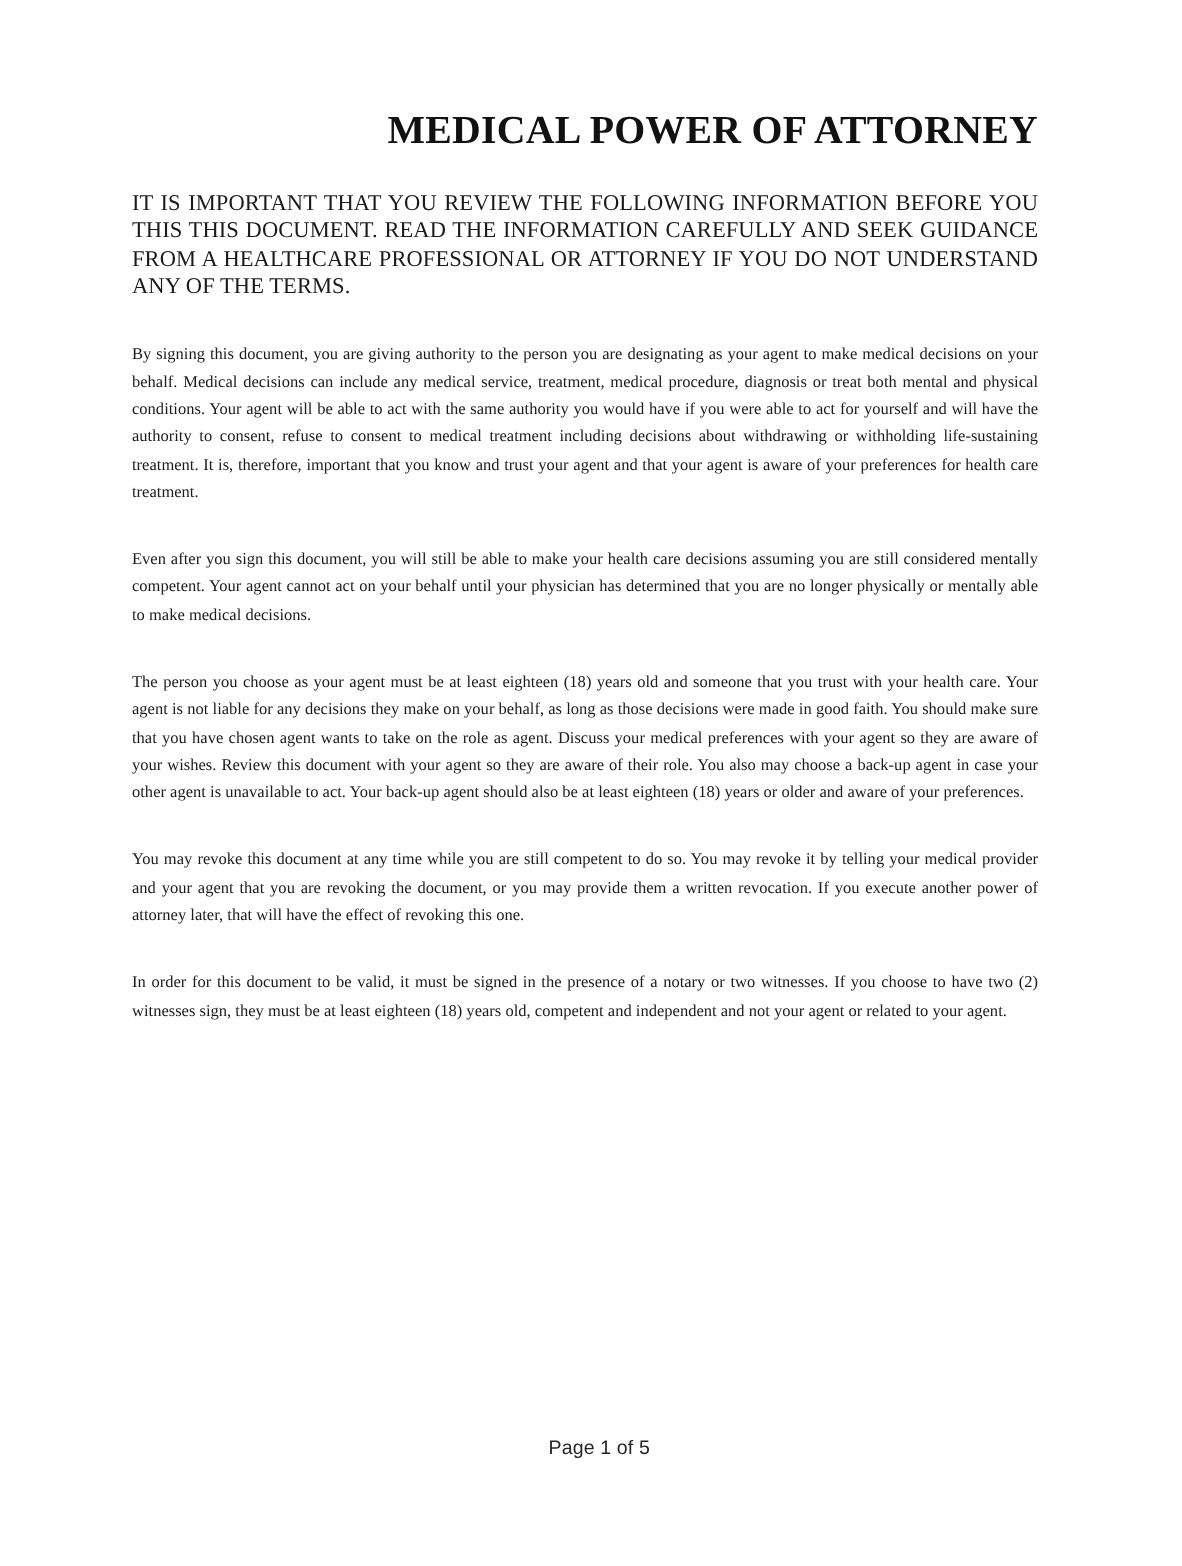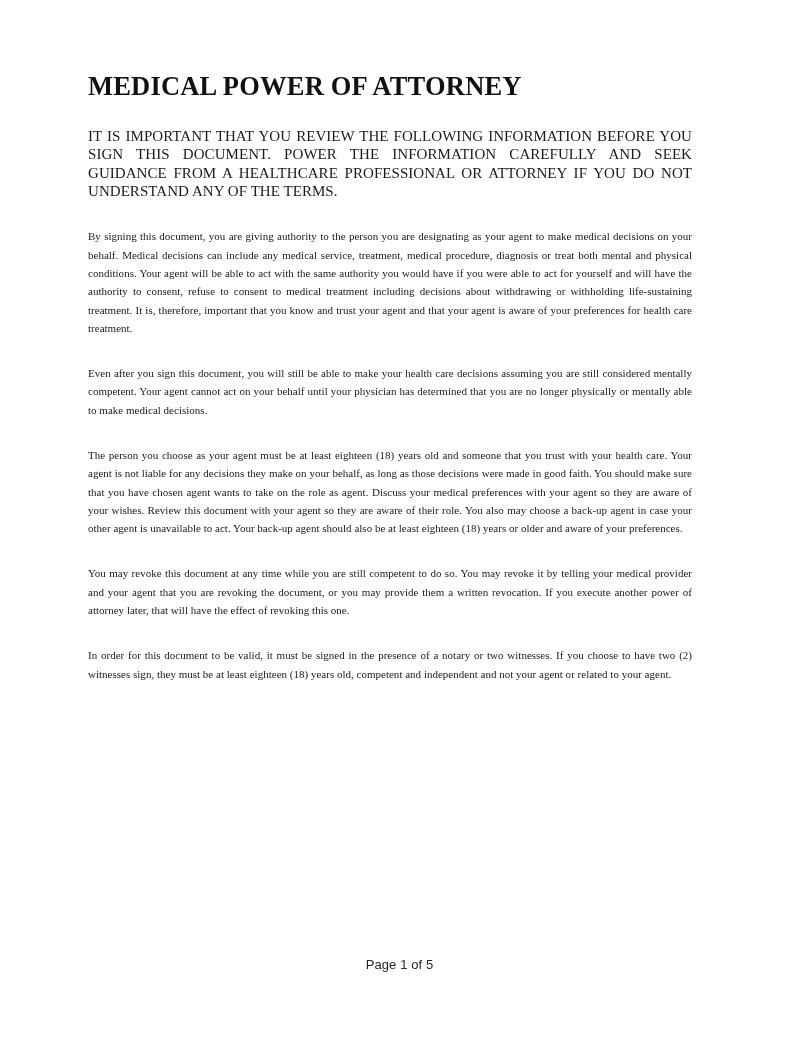--- a/index.html
+++ b/index.html
@@ -31,21 +31,21 @@
   .content {
     position: absolute;
     left: 88px;
     top: 0;
     width: 604px;
   }
 
   .doc-title {
     margin: 0;
     padding-top: 72px;
-    text-align: left;
+    text-align: right;
     font-family: "Liberation Serif", "DejaVu Serif", serif;
     font-weight: bold;
     font-size: 26.5px;
     letter-spacing: 0.2px;
     line-height: 1.1;
     color: #111111;
   }
 
   .doc-subtitle {
     margin: 0;
@@ -99,21 +99,21 @@
 </style>
 </head>
 <body>
 
 <div class="page">
   <div class="content">
 
     <h1 class="doc-title">MEDICAL POWER OF ATTORNEY</h1>
 
 
-    <p class="notice">IT IS IMPORTANT THAT YOU REVIEW THE FOLLOWING INFORMATION BEFORE YOU SIGN THIS DOCUMENT. POWER THE INFORMATION CAREFULLY AND SEEK GUIDANCE FROM A HEALTHCARE PROFESSIONAL OR ATTORNEY IF YOU DO NOT UNDERSTAND ANY OF THE TERMS.</p>
+    <p class="notice">IT IS IMPORTANT THAT YOU REVIEW THE FOLLOWING INFORMATION BEFORE YOU THIS THIS DOCUMENT. READ THE INFORMATION CAREFULLY AND SEEK GUIDANCE FROM A HEALTHCARE PROFESSIONAL OR ATTORNEY IF YOU DO NOT UNDERSTAND ANY OF THE TERMS.</p>
 
     <p class="body-para">By signing this document, you are giving authority to the person you are designating as your agent to make medical decisions on your behalf. Medical decisions can include any medical service, treatment, medical procedure, diagnosis or treat both mental and physical conditions. Your agent will be able to act with the same authority you would have if you were able to act for yourself and will have the authority to consent, refuse to consent to medical treatment including decisions about withdrawing or withholding life-sustaining treatment. It is, therefore, important that you know and trust your agent and that your agent is aware of your preferences for health care treatment.</p>
 
     <p class="body-para">Even after you sign this document, you will still be able to make your health care decisions assuming you are still considered mentally competent. Your agent cannot act on your behalf until your physician has determined that you are no longer physically or mentally able to make medical decisions.</p>
 
     <p class="body-para">The person you choose as your agent must be at least eighteen (18) years old and someone that you trust with your health care. Your agent is not liable for any decisions they make on your behalf, as long as those decisions were made in good faith. You should make sure that you have chosen agent wants to take on the role as agent. Discuss your medical preferences with your agent so they are aware of your wishes. Review this document with your agent so they are aware of their role. You also may choose a back-up agent in case your other agent is unavailable to act. Your back-up agent should also be at least eighteen (18) years or older and aware of your preferences.</p>
 
     <p class="body-para">You may revoke this document at any time while you are still competent to do so. You may revoke it by telling your medical provider and your agent that you are revoking the document, or you may provide them a written revocation. If you execute another power of attorney later, that will have the effect of revoking this one.</p>
 
     <p class="body-para">In order for this document to be valid, it must be signed in the presence of a notary or two witnesses. If you choose to have two (2) witnesses sign, they must be at least eighteen (18) years old, competent and independent and not your agent or related to your agent.</p>

